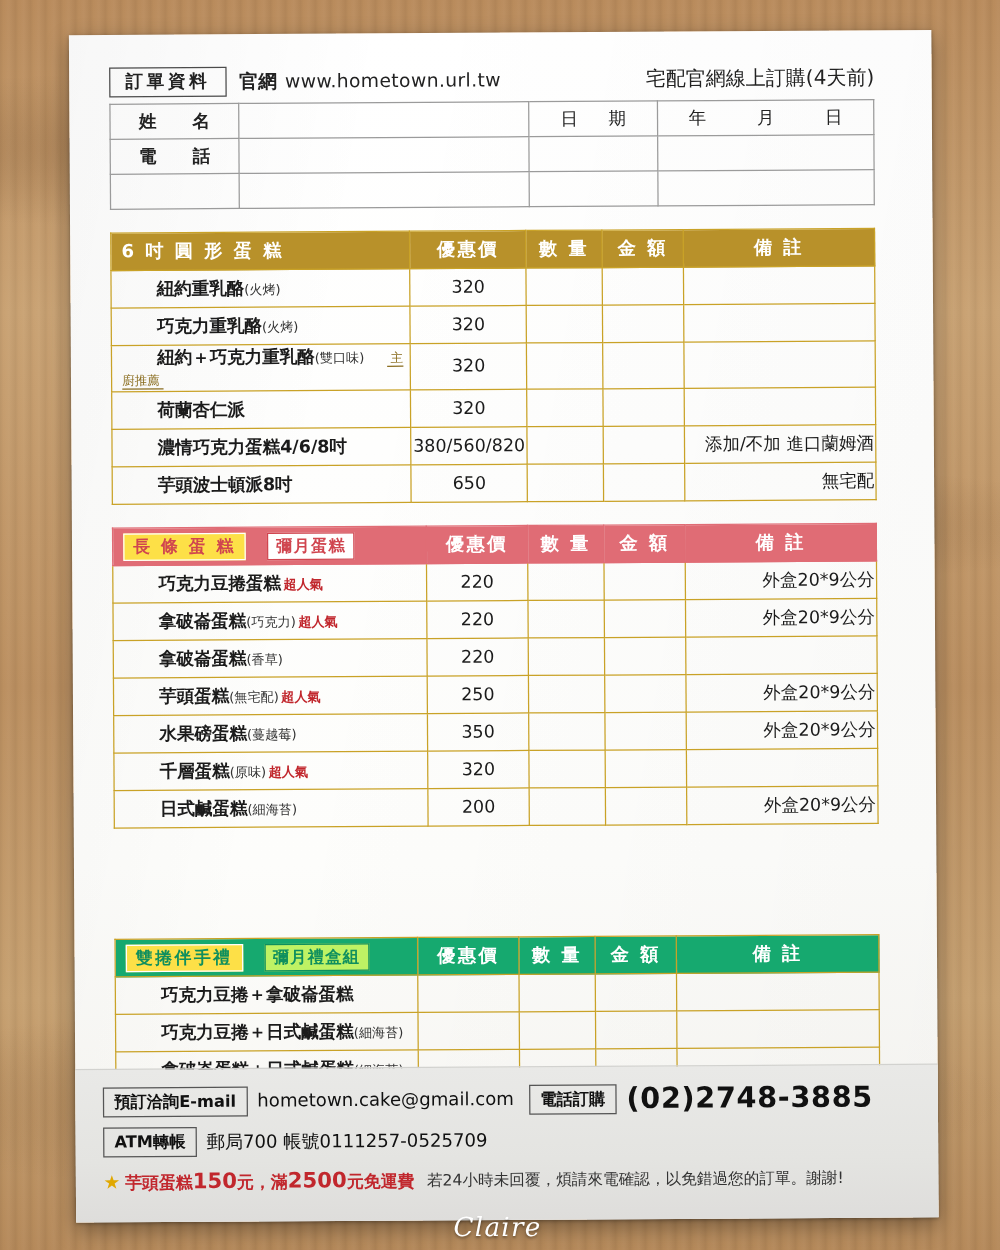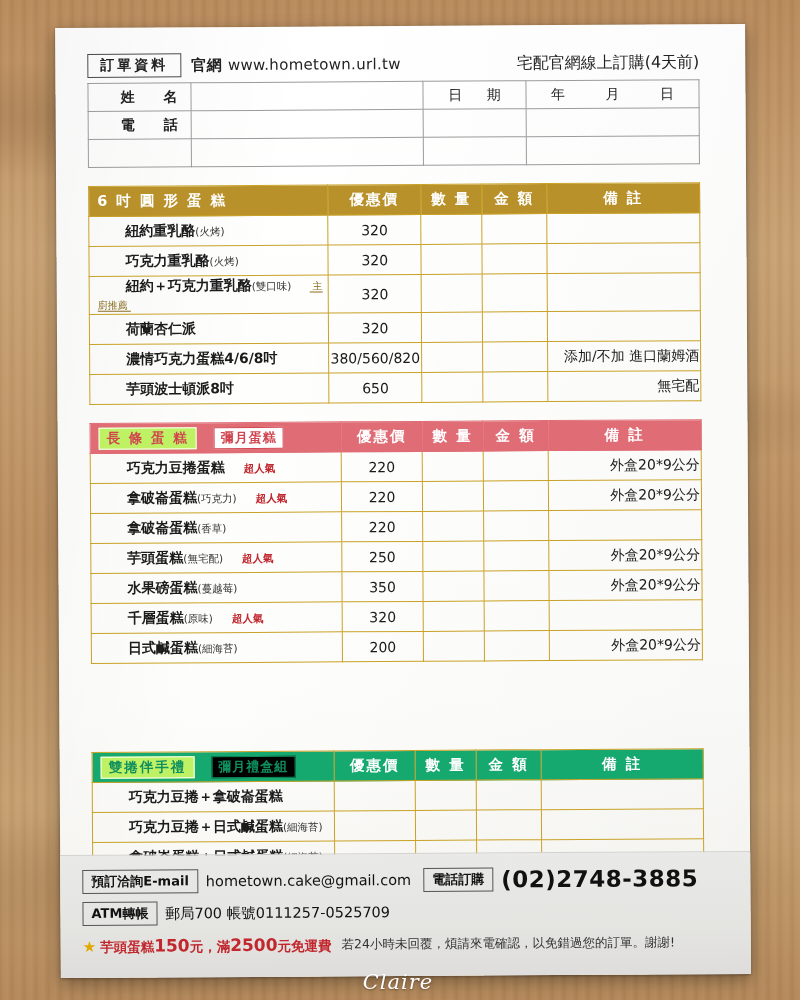--- a/index.html
+++ b/index.html
@@ -46,61 +46,61 @@
   .tag-order{
     border:1.4px solid #4b4b4b;padding:2px 12px;font-weight:bold;font-size:14px;
     letter-spacing:3px;color:#222;
   }
   .site{font-size:15px;color:#222;letter-spacing:0.3px;}
   .site .lbl{font-weight:bold;margin-right:6px;}
   .delivery{font-size:16px;color:#222;margin-left:auto;}
 
   table{border-collapse:collapse;width:100%;}
   .info-tbl td{border:1px solid #9b9b9b;height:25px;font-size:14px;color:#222;}
-  .info-tbl .lab{width:100px;text-align:right;letter-spacing:12px;text-indent:12px;font-weight:bold;}
+  .info-tbl .lab{width:100px;text-align:center;letter-spacing:12px;text-indent:12px;font-weight:bold;}
   .info-tbl .dlab{width:100px;text-align:center;letter-spacing:10px;text-indent:10px;}
   .info-tbl .ymd{width:170px;text-align:center;letter-spacing:18px;text-indent:18px;}
 
   
   .sect{margin-top:18px;}
   .ptbl td,.ptbl th{border:1px solid #c9a227;font-size:14px;color:#1b1b1b;height:27px;}
   .ptbl{border:1px solid #c9a227;}
   .hdr td{font-weight:bold;text-align:center;color:#fff;font-size:14.5px;letter-spacing:2px;}
   .c-name{padding-left:8px;text-align:left;}
   .c-price{width:78px;text-align:center;}
   .c-qty{width:58px;text-align:center;}
   .c-amt{width:62px;text-align:center;}
   .c-note{width:150px;text-align:right;font-size:11.5px;}
   .sub{font-size:10.5px;color:#333;}
-  .hot{color:#c1272d;font-size:10.5px;font-weight:bold;margin-left:19px;}
+  .hot{color:#c1272d;font-size:10.5px;font-weight:bold;margin-left:2px;}
   .chef{color:#8a6d1f;font-size:10px;border-bottom:1px solid #8a6d1f;padding:0 3px;}
   .name-strong{font-weight:bold;margin-left:28px;}
 
   
   .tblA .hdr td{background:#b8912a;}
   .tblA td{border-color:#c9a227;}
   .tblA{border-color:#c9a227;}
 
   
   .tblB{border-color:#c9a227;}
   .tblB .hdr td{background:#e06c75;border-color:#e06c75;}
   .tag-in-hdr{
     display:inline-block;background:#fff;color:#d0454f;border:1px solid #d0454f;
     padding:1px 6px;font-size:13px;margin-left:10px;font-weight:bold;letter-spacing:1px;
   }
   
   .tblC{border-color:#c9a227;}
   .tblC .hdr td{background:#16a96f;}
   .tag-in-hdrC{
-    display:inline-block;background:#000000;color:#0f8f5e;border:1px solid #0f8f5e;
+    display:inline-block;background:#bef264;color:#0f8f5e;border:1px solid #0f8f5e;
     padding:1px 6px;font-size:13px;margin-left:10px;font-weight:bold;letter-spacing:1px;
   }
   .hdr .hdr-left{text-align:left;padding-left:8px;}
   .tag-white{
-    display:inline-block;background:#bef264;border:1px solid #fff;
+    display:inline-block;background:#fde047;border:1px solid #fff;
     padding:1px 7px;font-size:13.5px;font-weight:bold;letter-spacing:2px;
   }
   .tag-white.b{color:#d0454f;}
   .tag-white.c{color:#0f8f5e;}
   .total{font-size:13px;text-align:left;padding-left:10px;}
 
   
   #footer{
     position:absolute;left:0;right:0;bottom:0;height:122px;
     background:linear-gradient(180deg,#e9e9e7 0%,#e4e4e1 60%,#dedddb 100%);

